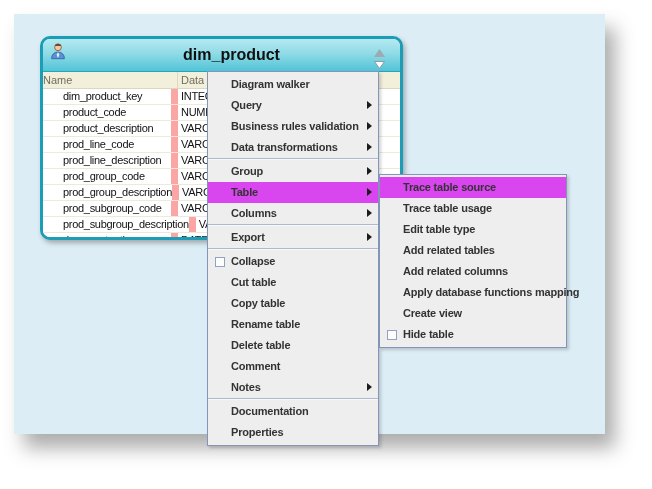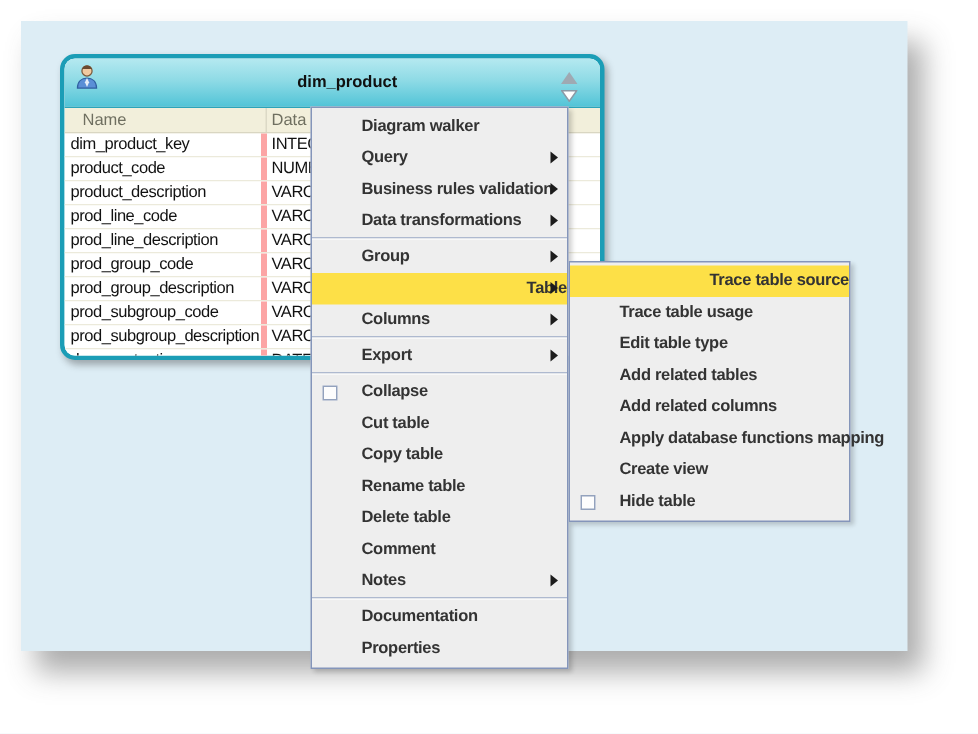--- a/index.html
+++ b/index.html
@@ -5,42 +5,42 @@
   html,body{margin:0;padding:0;width:652px;height:489px;background:#ffffff;overflow:hidden;
     font-family:"Liberation Sans",sans-serif;}
   .frame{position:absolute;left:14px;top:14px;width:591px;height:420px;background:#ddedf5;
     box-shadow:10px 14px 18px rgba(70,70,70,.45);}
   
   .card{position:absolute;left:26px;top:22px;width:363px;height:204px;background:#ffffff;
     border:3px solid #1b9db6;border-radius:10px;box-sizing:border-box;overflow:hidden;
     box-shadow:2px 3px 5px rgba(40,40,40,.35);z-index:1;}
   .card-header{position:relative;height:32px;background:linear-gradient(#b5e9f0,#8fdbe6 45%,#52c4d7);
     border-bottom:1px solid #2aa4ba;}
-  .card-title{display:block;text-align:center;line-height:32px;font-weight:bold;font-size:11px;color:#101010;margin-left:20px;}
+  .card-title{display:block;text-align:center;line-height:32px;font-weight:bold;font-size:16px;color:#101010;margin-left:20px;}
   .person{position:absolute;left:6px;top:3px;width:18px;height:18px;}
   .hdr-arrows{position:absolute;right:14px;top:4px;width:12px;height:24px;}
   .arr{display:block;width:11px;height:8px;margin-bottom:4px;}
   .col-head{display:flex;height:16px;background:#f2efdb;border-bottom:1px solid #d9d6c2;
     font-size:11px;color:#6f6f60;line-height:16px;}
-  .c-name{flex:0 0 135px;padding-left:12px;box-sizing:border-box;border-right:1px solid #dcd9c6;}
+  .c-name{flex:0 0 135px;padding-left:0;box-sizing:border-box;border-right:1px solid #dcd9c6;}
   .c-type{flex:1;padding-left:3px;}
   .trow{display:flex;height:15px;line-height:14px;border-bottom:1px solid #eceadb;
     font-size:11px;letter-spacing:-0.3px;color:#111;background:#fff;}
-  .rname{flex:0 0 135px;padding-left:4px;box-sizing:border-box;border-right:4px solid #fca5a5;
+  .rname{flex:0 0 135px;padding-left:20px;box-sizing:border-box;border-right:7px solid #fca5a5;
     white-space:nowrap;}
   .rtype{flex:1;padding-left:3px;white-space:nowrap;}
   
   .menu{position:absolute;background:#eeeeee;border:1px solid #8495ba;box-sizing:border-box;
     padding:2px 0;box-shadow:2px 2px 3px rgba(0,0,0,.18);}
   .main-menu{left:193px;top:57px;width:172px;z-index:2;}
   .sub-menu{left:365px;top:160px;width:188px;z-index:3;}
   .mitem{position:relative;height:21px;line-height:21px;font-weight:bold;font-size:11px;
     letter-spacing:-0.2px;color:#333333;cursor:default;white-space:nowrap;}
-  .mitem.hl{background:#fde047;text-align:right;}
-  .mlabel{margin-left:33px;}
+  .mitem.hl{background:#d946ef;}
+  .mlabel{margin-left:23px;}
   .marrow{position:absolute;right:6px;top:6px;width:0;height:0;
     border-left:5px solid #1c1c1c;border-top:4px solid transparent;border-bottom:4px solid transparent;}
   .mcheck{position:absolute;left:7px;top:6px;width:8px;height:8px;background:#fdfdfd;
     border:1px solid #93a2bd;}
   .msep{height:0;border-top:1px solid #aeb9cf;border-bottom:1px solid #f8f8f8;margin:0 0 1px 0;}
 </style>
 </head>
 <body>
 
 <div class="frame">

